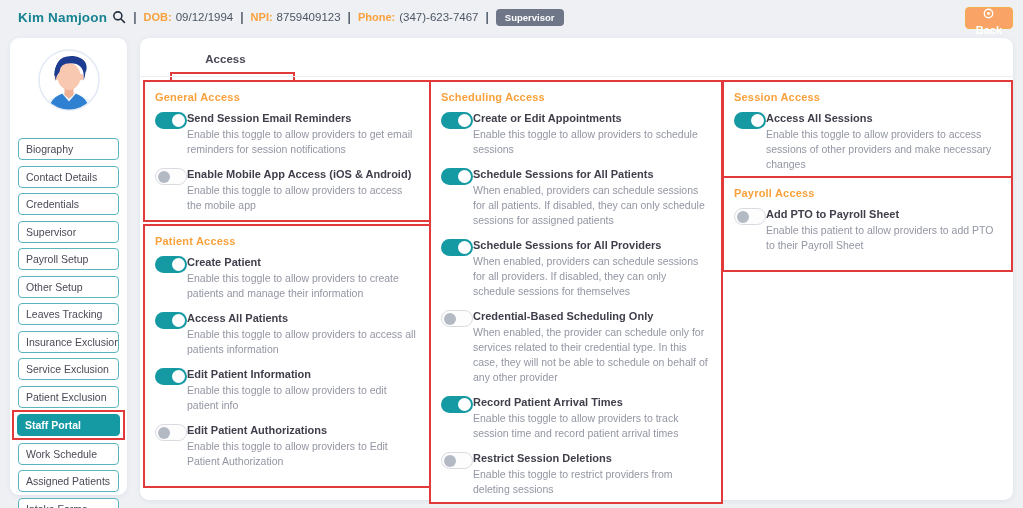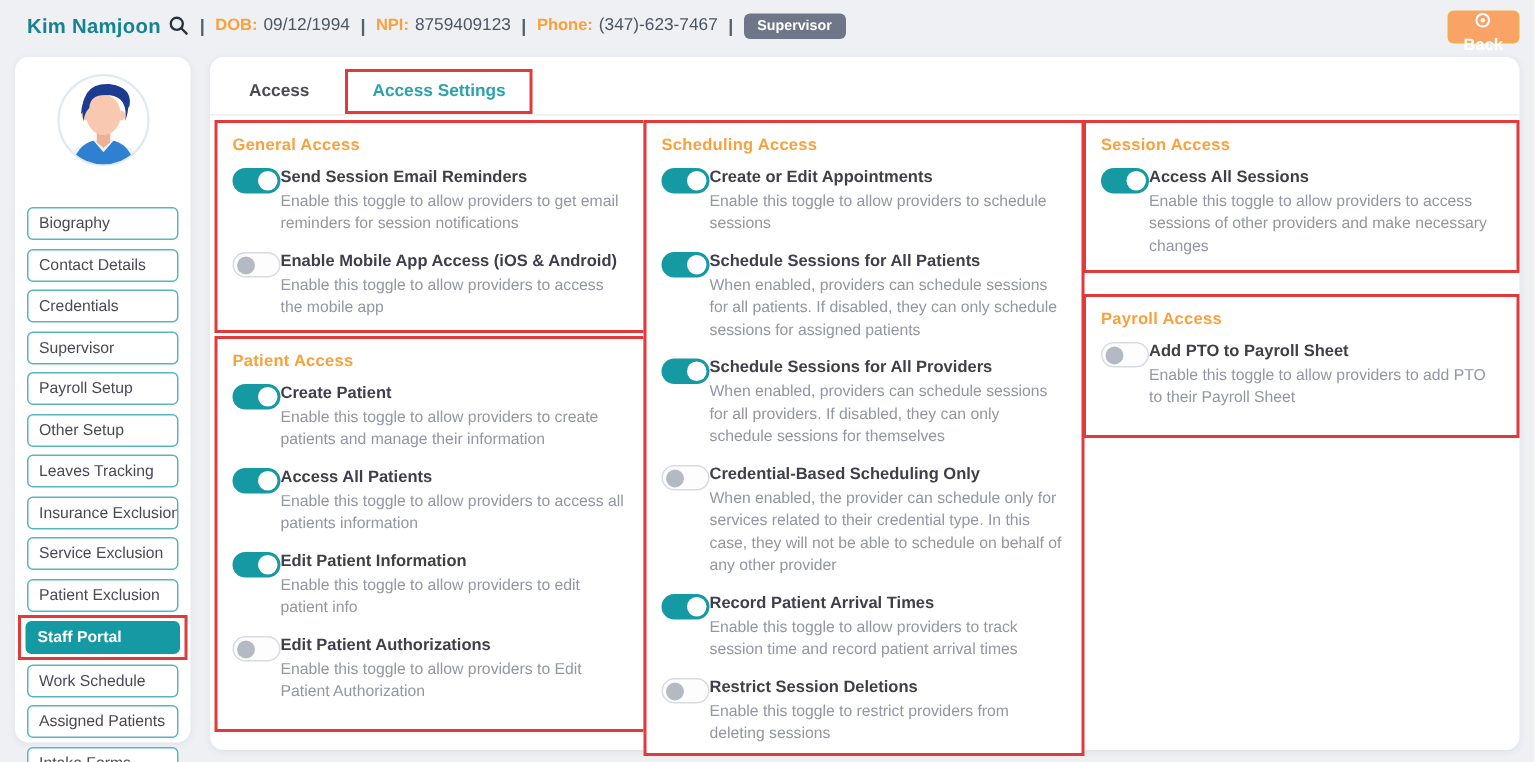--- a/index.html
+++ b/index.html
@@ -35,35 +35,35 @@
   .sb-item { border:1px solid #5ab5bf; border-radius:4px; padding:4px 7px 3px;
     font-size:10.5px; color:#4a4a57; background:#fff; cursor:pointer;
     line-height:13px; white-space:nowrap; overflow:hidden; }
   .sb-item.active { background:var(--teal,#1599a2); border-color:var(--teal,#1599a2);
     color:#fff; font-weight:bold; }
   .staff-annot { border:2px solid var(--red,#e23a3a); padding:2px 3px; margin:-3px -6px; }
 
   
   .main { position:absolute; left:140px; top:38px; width:873px; height:462px;
     background:#fff; border-radius:9px; box-shadow:0 1px 5px rgba(40,60,90,.08); }
-  .tabs { position:absolute; top:8px; left:16px; display:flex; align-items:center; }
+  .tabs { position:absolute; top:8px; left:16px; display:flex; align-items:center;flex-direction:column; }
   .tab { font-size:11.5px; font-weight:bold; color:#4a4a57; padding:7px 10px; cursor:pointer; }
   .tab.active { color:#2aa3ae; border:2px solid var(--red,#e23a3a);
     padding:7px 16px; margin-left:14px; }
   .tab-divider { position:absolute; top:38px; left:0; right:0;
     border-bottom:1px solid #eceef2; }
 
   
   .annot { position:absolute; border:2px solid var(--red,#e23a3a);
     padding:8px 10px 6px; overflow:hidden; background:#fff; }
   .box-general    { left:3px;   top:42px;  width:288px; height:142px; }
   .box-patient    { left:3px;   top:186px; width:288px; height:264px; }
   .box-scheduling { left:289px; top:42px;  width:294px; height:424px; }
   .box-session    { left:582px; top:42px;  width:291px; height:102px; }
-  .box-payroll    { left:582px; top:158px; width:291px; height:96px; }
+  .box-payroll    { left:582px; top:138px; width:291px; height:96px; }
 
   .sec-title { color:var(--orange,#f9a13c); font-weight:bold; font-size:11px;
     margin:1px 0 8px; letter-spacing:.2px; }
   .trow { display:flex; gap:0; margin-bottom:10px; }
   .tgl { width:32px; height:17px; border-radius:9px; flex:none; position:relative;
     margin-top:1px; cursor:pointer; }
   .tgl.on { background:var(--teal,#1599a2); }
   .tgl.on .knob { position:absolute; right:2px; top:2px; width:13px; height:13px;
     border-radius:50%; background:#fff; }
   .tgl.off { background:#fdfdfe; border:1px solid #d9dbe1; }
@@ -285,17 +285,17 @@
       </div>
     </div>
   <div class="annot box-payroll">
       <div class="sec-title">Payroll Access</div>
       <div class="trow">
         <div class="tgl off">
           <div class="knob"></div>
         </div>
         <div class="ttext">
           <div class="tlabel">Add PTO to Payroll Sheet</div>
-          <div class="tdesc">Enable this toggle to allow providers to add PTO to their Payroll Sheet</div>
+          <div class="tdesc">Enable this patient to allow providers to add PTO to their Payroll Sheet</div>
         </div>
       </div>
     </div>
 </div>
 
 </body></html>

